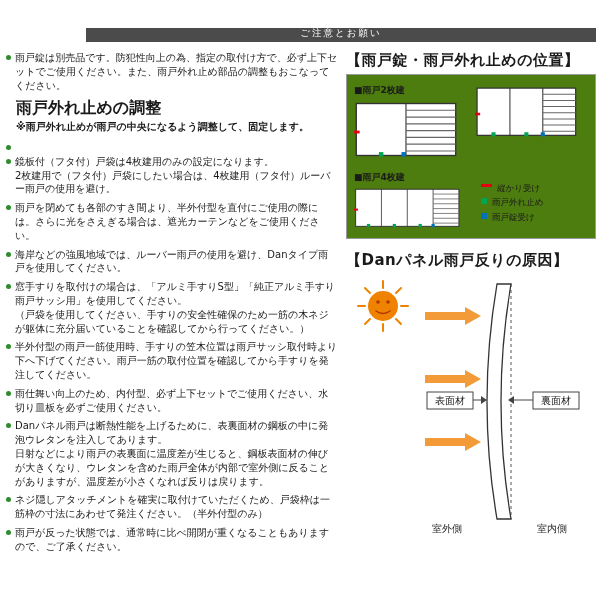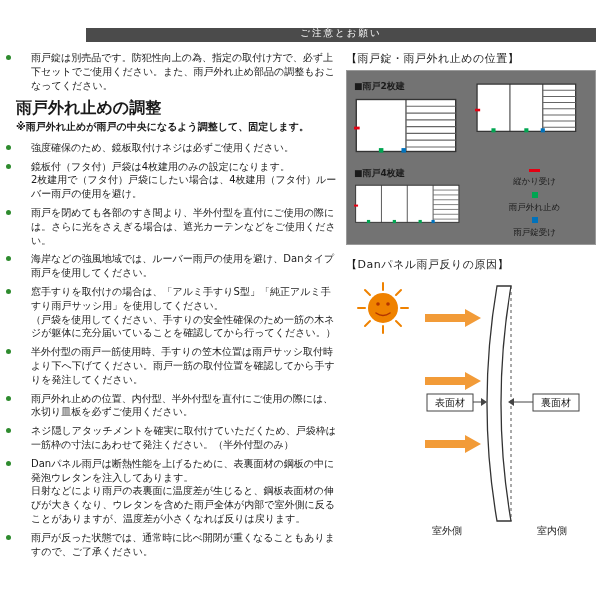--- a/index.html
+++ b/index.html
@@ -15,44 +15,44 @@
   .header-bar {
     margin-left:80px; height:14px; background:#4b4b4b;
     display:flex; justify-content:center;
   }
   .header-bar span { color:#fff; font-size:9.5px; letter-spacing:2px; line-height:1; }
 
   .columns { display:flex; gap:8px; margin-top:9px; }
   .left-col { width:332px; flex:none; }
   .right-col { flex:1; min-width:0; }
 
-  .note-item { display:flex; gap:20px; margin-bottom:5px; }
+  .note-item { display:flex; gap:4px; margin-bottom:5px; }
   .bullet {
     width:5px; height:5px; border-radius:50%; background:#2e8b2e;
     flex:none; margin-top:4px;
   }
   .note-text { font-size:10px; line-height:1.38; white-space:pre-line; }
 
   .note-sub { margin:1px 0 7px 10px; }
   .sub-title { font-size:16px; font-weight:bold; line-height:1.4; }
   .sub-text { font-size:10px; line-height:1.4;font-weight:bold; }
 
-  .box-title { font-size:11px; font-weight:normal; margin-bottom:4px; letter-spacing:0.5px; }
+  .box-title { font-size:15px; font-weight:bold; margin-bottom:4px; letter-spacing:0.5px; }
 
   .diagram-box {
-    background:#737373; border:1px solid #9a9a9a;
+    background:#4d7c0f; border:1px solid #9a9a9a;
     padding:9px 7px 7px 7px; margin-bottom:12px;
   }
   .diagram-grid { display:grid; grid-template-columns:1fr 1fr; gap:9px 8px; }
   .diagram-cell { min-width:0; }
   .diagram-label { font-size:9px; font-weight:bold; margin-bottom:2px; }
   .shutter-svg { width:100%; height:auto; display:block; }
 
   .legend { display:flex; flex-direction:column; justify-content:center; gap:6px; padding:2px 0 0 6px; }
-  .legend-item { display:flex; align-items:center; gap:5px; font-size:8.5px; line-height:1;flex-direction:column; }
+  .legend-item { display:flex; align-items:flex-start; gap:5px; font-size:8.5px; line-height:1; }
   .marker { flex:none; }
   .marker-red { width:11px; height:3px; background:#e60012; }
   .marker-green { width:6px; height:6px; background:#00a551; }
   .marker-blue { width:6px; height:6px; background:#0072bc; }
 
   .warp-svg { display:block; width:252px; height:262px; }
   .svg-text { font-family:"DejaVu Sans", sans-serif; font-size:10px; fill:#1a1a1a; }
 </style>
 </head>
 <body>
@@ -72,21 +72,20 @@
         <p class="note-text">雨戸錠は別売品です。防犯性向上の為、指定の取付け方で、必ず上下セットでご使用ください。また、雨戸外れ止め部品の調整もおこなってください。</p>
       </div>
 
       <div class="note-sub">
         <p class="sub-title">雨戸外れ止めの調整</p>
         <p class="sub-text">※雨戸外れ止めが雨戸の中央になるよう調整して、固定します。</p>
       </div>
 
       <div class="note-item">
         <span class="bullet"></span>
-        <p class="note-text">強度確保のため、鏡板取付けネジは必ずご使用ください。</p>
       </div>
       <div class="note-item">
         <span class="bullet"></span>
         <p class="note-text">鏡板付（フタ付）戸袋は4枚建用のみの設定になります。
 2枚建用で（フタ付）戸袋にしたい場合は、4枚建用（フタ付）ルーバー雨戸の使用を避け。</p>
       </div>
       <div class="note-item">
         <span class="bullet"></span>
         <p class="note-text">雨戸を閉めても各部のすき間より、半外付型を直付にご使用の際には。さらに光をさえぎる場合は、遮光カーテンなどをご使用ください。</p>
       </div>
@@ -98,30 +97,30 @@
         <span class="bullet"></span>
         <p class="note-text">窓手すりを取付けの場合は、「アルミ手すりS型」「純正アルミ手すり雨戸サッシ用」を使用してください。
 （戸袋を使用してください、手すりの安全性確保のため一筋の木ネジが躯体に充分届いていることを確認してから行ってください。）</p>
       </div>
       <div class="note-item">
         <span class="bullet"></span>
         <p class="note-text">半外付型の雨戸一筋使用時、手すりの笠木位置は雨戸サッシ取付時より下へ下げてください。雨戸一筋の取付位置を確認してから手すりを発注してください。</p>
       </div>
       <div class="note-item">
         <span class="bullet"></span>
-        <p class="note-text">雨戸外れ止めの位置、内付型、半外付型を直付にご使用の際には、水切り皿板を必ずご使用ください。</p>
-      </div>
-      <div class="note-item">
-        <span class="bullet"></span>
-        <p class="note-text">ネジ隠しアタッチメントを確実に取付けていただくため、戸袋枠は一筋枠の寸法にあわせて発注ください。（半外付型のみ）</p>
+        <p class="note-text">雨仕舞い向上のため、内付型、必ず上下セットでご使用ください、水切り皿板を必ずご使用ください。</p>
       </div>
       <div class="note-item">
         <span class="bullet"></span>
         <p class="note-text">Danパネル雨戸は断熱性能を上げるために、表裏面材の鋼板の中に発泡ウレタンを注入してあります。
 日射などにより雨戸の表裏面に温度差が生じると、鋼板表面材の伸びが大きくなり、ウレタンを含めた雨戸全体が内部で室外側に反ることがありますが、温度差が小さくなれば反りは戻ります。</p>
+      </div>
+      <div class="note-item">
+        <span class="bullet"></span>
+        <p class="note-text">ネジ隠しアタッチメントを確実に取付けていただくため、戸袋枠は一筋枠の寸法にあわせて発注ください。（半外付型のみ）</p>
       </div>
       <div class="note-item">
         <span class="bullet"></span>
         <p class="note-text">雨戸が反った状態では、通常時に比べ開閉が重くなることもありますので、ご了承ください。</p>
       </div>
 
     </div>
 
     <div class="right-col">
 

